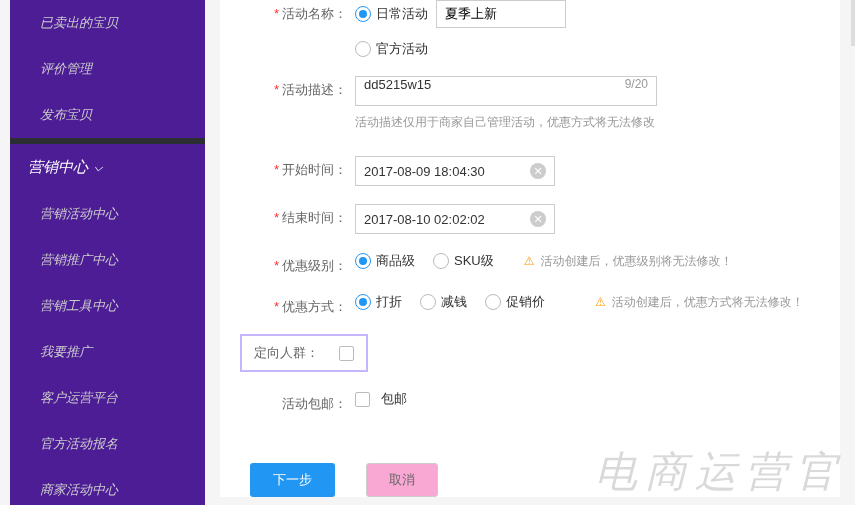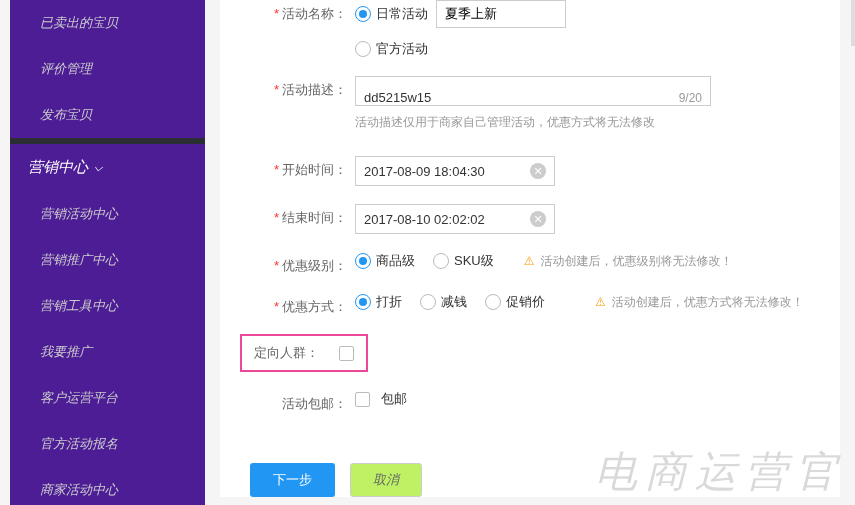--- a/index.html
+++ b/index.html
@@ -19,38 +19,38 @@
     .form-label .req { color: #f33; margin-right: 3px; }
     .form-body { flex: 1; }
     
     .radio-group { display: flex; align-items: center; flex-wrap: wrap; gap: 18px; }
     .radio-item { display: flex; align-items: center; gap: 5px; cursor: pointer; }
     .radio-circle { width: 16px; height: 16px; border: 1px solid #bbb; border-radius: 50%; display: flex; align-items: center; justify-content: center; }
     .radio-circle.checked { border-color: #2196f3; }
     .radio-circle.checked::after { content: ""; width: 8px; height: 8px; background: #2196f3; border-radius: 50%; }
     
     .text-input { width: 130px; height: 28px; border: 1px solid #ccc; padding: 0 8px; font-size: 13px; }
-    .desc-input { width: 356px; height: 30px; border: 1px solid #ccc; padding: 0 8px; font-size: 13px; display: flex; align-items: flex-end; justify-content: space-between; }
+    .desc-input { width: 302px; height: 30px; border: 1px solid #ccc; padding: 0 8px; font-size: 13px; display: flex; align-items: flex-start; justify-content: space-between; }
     .desc-input .counter { color: #999; font-size: 12px; }
     .hint-text { color: #999; font-size: 12px; margin-top: 8px; }
     
     .date-input { width: 200px; height: 30px; border: 1px solid #ccc; padding: 0 8px; font-size: 13px; display: flex; align-items: center; justify-content: space-between; }
     .clear-btn { width: 16px; height: 16px; border-radius: 50%; background: #ccc; display: flex; align-items: center; justify-content: center; color: #fff; font-size: 11px; cursor: pointer; }
     
     .warn-row { display: flex; align-items: center; color: #ff9800; font-size: 12px; margin-left: 30px; }
     .warn-icon { margin-right: 6px; }
     .warn-text { color: #999; }
     
-    .highlight-box { border: 2px solid #ec4899; padding: 8px 12px; display: inline-flex; align-items: center; }
+    .highlight-box { border: 2px solid #c4b5fd; padding: 8px 12px; display: inline-flex; align-items: center; }
     .checkbox { width: 15px; height: 15px; border: 1px solid #bbb; border-radius: 2px; cursor: pointer; }
     
-    .btn-row { display: flex; gap: 15px; margin-top: 50px; margin-left: 10px; }
+    .btn-row { display: flex; gap: 31px; margin-top: 50px; margin-left: 10px; }
     .btn { padding: 7px 22px; border-radius: 3px; font-size: 13px; cursor: pointer; border: 1px solid transparent; }
     .btn-primary { background: #2196f3; color: #fff; }
-    .btn-default { background: #bef264; color: #666; border-color: #ccc; font-style: italic; }
+    .btn-default { background: #f9a8d4; color: #666; border-color: #ccc; }
     
     .watermark { position: absolute; right: 10px; bottom: 5px; font-size: 42px; color: rgba(0,0,0,0.15); font-style: italic; font-family: Liberation Serif, serif; pointer-events: none; letter-spacing: 8px; }
     .side-deco { position: absolute; right: 0; top: 0; width: 4px; height: 46px; background: #ddd; }
   </style>
 </head>
 <body>
 
 <div class="side-deco"></div>
 
 <div class="sidebar">

